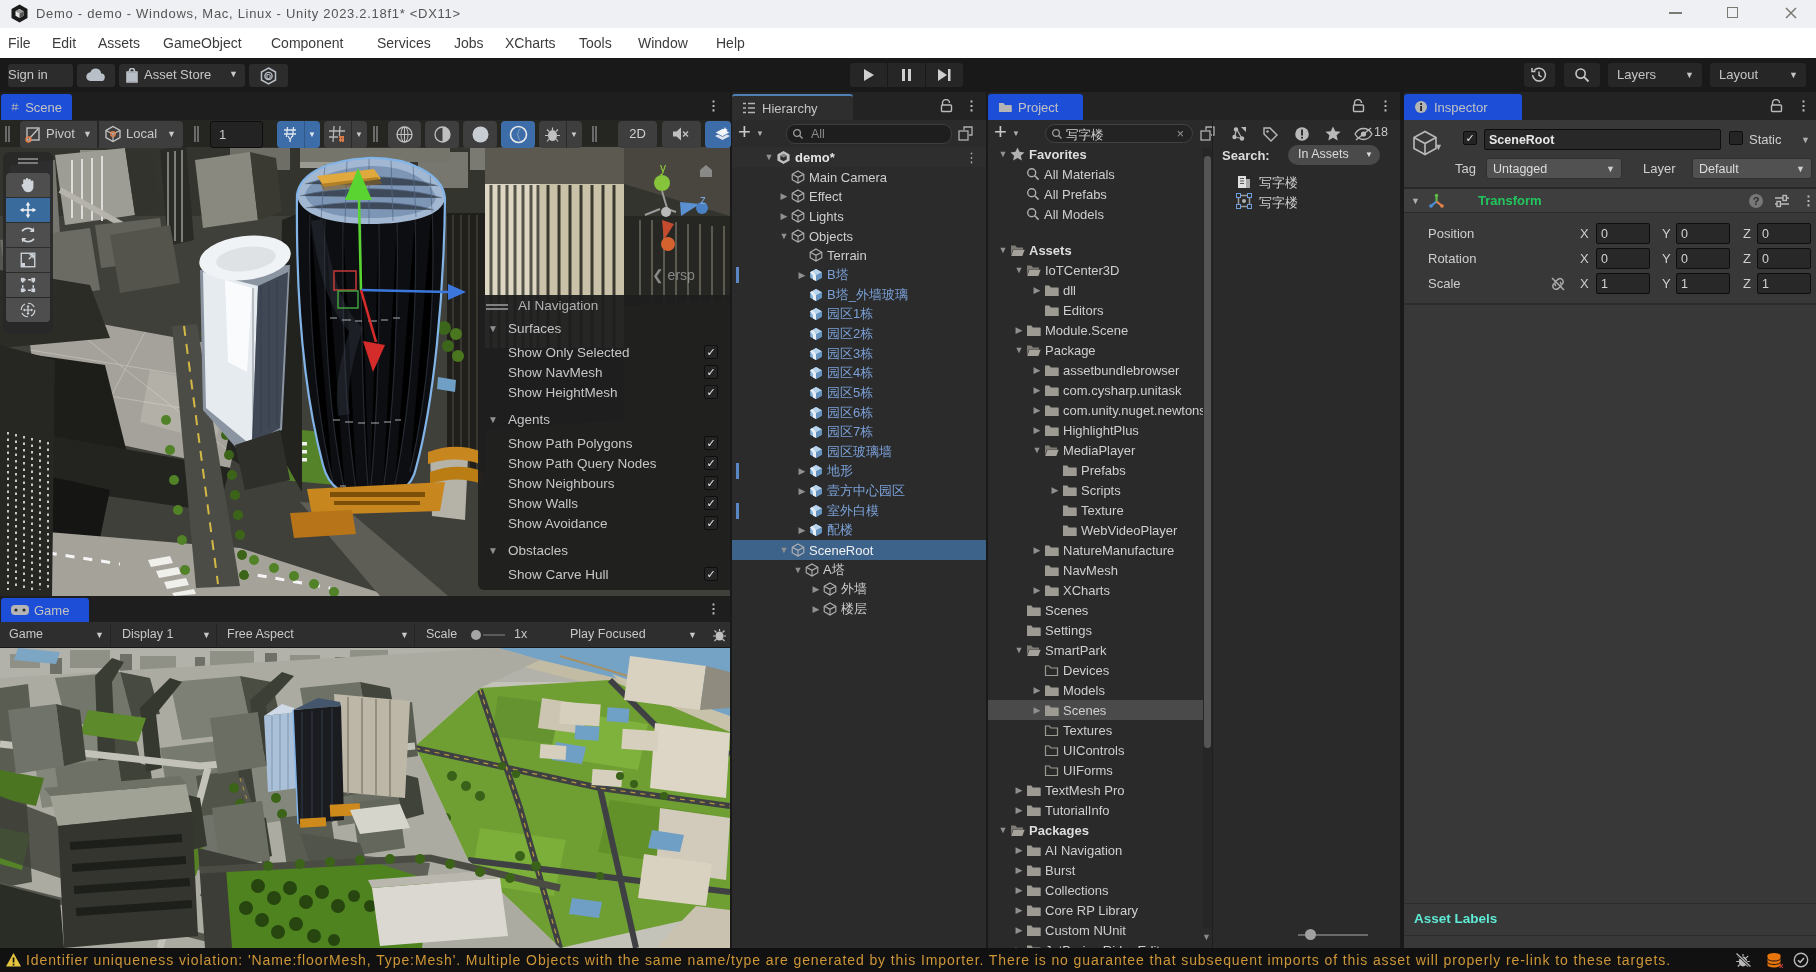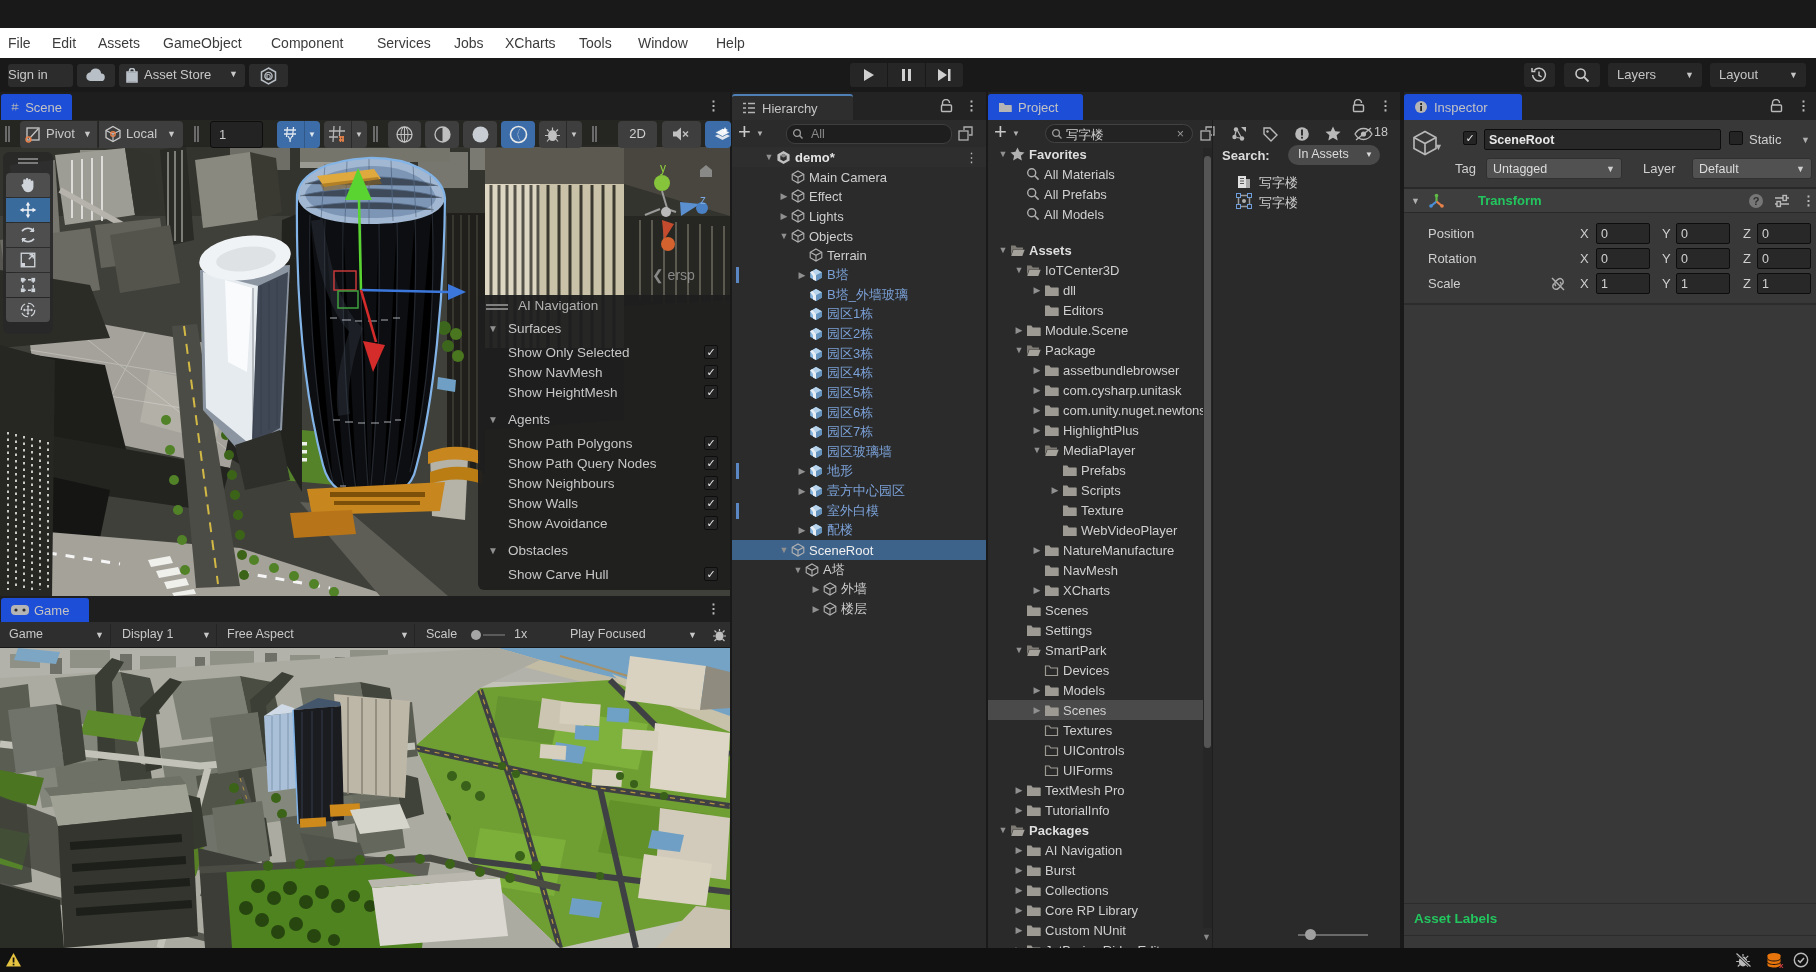--- a/index.html
+++ b/index.html
@@ -13,20 +13,34 @@
 .dots3{color:#b9b9b9;font-size:13px;letter-spacing:0;font-weight:700}
 .row.bl{color:#7ba1d8}
 .chk{position:absolute;width:14px;height:14px;background:#242424;border:1px solid #0e0e0e;border-radius:2px;color:#e8e8e8;font-size:11px;line-height:12px;text-align:center}
 .fld{position:absolute;background:#282828;border:1px solid #0d0d0d;border-radius:2px;color:#d2d2d2;font-size:12.5px;padding-left:4px;display:flex;align-items:center}
 .drop{position:absolute;background:#515151;border:1px solid #303030;border-radius:3px;color:#dddddd;font-size:12.5px;display:flex;align-items:center;padding:0 6px}
 .drop .car{margin-left:auto;font-size:9px;color:#cfcfcf}
 </style></head>
 <body>
 <div id="root">
 
+<div class="abs" style="left:0;top:0;width:1816px;height:28px;background:#eef0f3">
+  <svg class="abs" style="left:10px;top:4px" width="19" height="19" viewBox="0 0 19 19">
+        <path d="M9.5 0.5 L17.5 5 V14 L9.5 18.5 L1.5 14 V5 Z" fill="#1b1b1b"></path>
+        <path d="M9.5 5 L13.5 7.2 V11.8 L9.5 14 L5.5 11.8 V7.2 Z" fill="#e8e8e8"></path>
+        <path d="M9.5 5 L13.5 7.2 L9.5 9.5 L5.5 7.2 Z" fill="#9a9a9a"></path>
+        <path d="M9.5 9.5 L13.5 7.2 V11.8 L9.5 14 Z" fill="#555"></path>
+      </svg>
+  <div class="abs" style="left:36px;top:6px;font-size:13px;letter-spacing:0.7px;color:#555555">Demo - demo - Windows, Mac, Linux - Unity 2023.2.18f1* &lt;DX11&gt;</div>
+  <div class="abs" style="left:1669px;top:12px;width:13px;height:1.5px;background:#7a7a72"></div>
+  <div class="abs" style="left:1727px;top:7px;width:11px;height:11px;border:1.5px solid #7a7a72"></div>
+  <svg class="abs" style="left:1785px;top:7px" width="12" height="12">
+        <path d="M1 1 L11 11 M11 1 L1 11" stroke="#7a7a72" stroke-width="1.5"></path>
+      </svg>
+</div>
 
 <div class="abs" style="left:0;top:28px;width:1816px;height:30px;background:#ffffff;color:#3c3c3c;font-size:14px">
   <span class="abs" style="left:8px;top:7px">File</span>
   <span class="abs" style="left:52px;top:7px">Edit</span>
   <span class="abs" style="left:98px;top:7px">Assets</span>
   <span class="abs" style="left:163px;top:7px">GameObject</span>
   <span class="abs" style="left:271px;top:7px">Component</span>
   <span class="abs" style="left:377px;top:7px">Services</span>
   <span class="abs" style="left:454px;top:7px">Jobs</span>
   <span class="abs" style="left:505px;top:7px">XCharts</span>
@@ -1401,31 +1415,32 @@
           <path d="M2 1 L14 13" stroke="#b0b0b0" stroke-width="1.4"></path>
         </svg>
     <span class="abs" style="left:176px;top:156px">X</span>
         <div class="fld" style="left:192px;top:153px;width:54px;height:21px">1</div>
     <span class="abs" style="left:258px;top:156px">Y</span>
         <div class="fld" style="left:272px;top:153px;width:54px;height:21px">1</div>
     <span class="abs" style="left:339px;top:156px">Z</span>
         <div class="fld" style="left:353px;top:153px;width:54px;height:21px">1</div>
     <div class="abs" style="left:0;top:183px;width:412px;height:2px;background:#2c2c2c"></div>
     <div class="abs" style="left:0;top:783px;width:412px;height:1px;background:#2c2c2c"></div>
-    <div class="abs" style="left:10px;top:791px;font-weight:bold;color:#22c55e;font-size:13.5px">Asset Labels</div>
+    <div class="abs" style="left:10px;top:791px;font-weight:bold;color:#5eead4;font-size:13.5px">Asset Labels</div>
     <div class="abs" style="left:0;top:815px;width:412px;height:1px;background:#2c2c2c"></div>
   </div>
 </div>
 
 <div class="abs" style="left:0;top:948px;width:1816px;height:24px;background:#111111">
   <svg class="abs" style="left:5px;top:4px" width="17" height="16" viewBox="0 0 17 16">
         <path d="M8.5 1 L16 14.5 H1 Z" fill="#e6c440"></path>
         <rect x="7.7" y="5.5" width="1.7" height="5" fill="#111"></rect>
         <rect x="7.7" y="11.7" width="1.7" height="1.7" fill="#111"></rect>
       </svg>
+  <span class="abs" style="left:26px;top:4px;font-size:14px;letter-spacing:0.9px;color:#cd9637">Identifier uniqueness violation: 'Name:floorMesh, Type:Mesh'. Multiple Objects with the same name/type are generated by this Importer. There is no guarantee that subsequent imports of this asset will properly re-link to these targets.</span>
   <svg class="abs" style="left:1735px;top:4px" width="17" height="16" viewBox="0 0 17 16">
         <ellipse cx="8" cy="9.5" rx="4.2" ry="5" fill="#b9b9b9"></ellipse>
         <path d="M8 4 v-2 M3.8 9.5 H1.2 M14.8 9.5 h-2.6 M4.8 5.8 L2.8 3.8 M11.2 5.8 L13.2 3.8 M4.8 12.5 L2.8 14.5 M11.2 12.5 L13.2 14.5" stroke="#b9b9b9" stroke-width="1.2"></path>
         <path d="M1.5 1.5 L15.5 14.5" stroke="#111" stroke-width="2.6"></path>
         <path d="M1.5 1.5 L15.5 14.5" stroke="#b9b9b9" stroke-width="1.2"></path>
       </svg>
   <svg class="abs" style="left:1766px;top:4px" width="18" height="16" viewBox="0 0 18 16">
         <ellipse cx="8" cy="3.5" rx="6.5" ry="2.5" fill="#e8750c"></ellipse>
         <path d="M1.5 3.5 v3 c0 1.4 2.9 2.5 6.5 2.5 s6.5 -1.1 6.5 -2.5 v-3" fill="#e8750c"></path>
         <path d="M1.5 7 v3 c0 1.4 2.9 2.5 6.5 2.5 s6.5 -1.1 6.5 -2.5 v-3" fill="#e8750c"></path>

